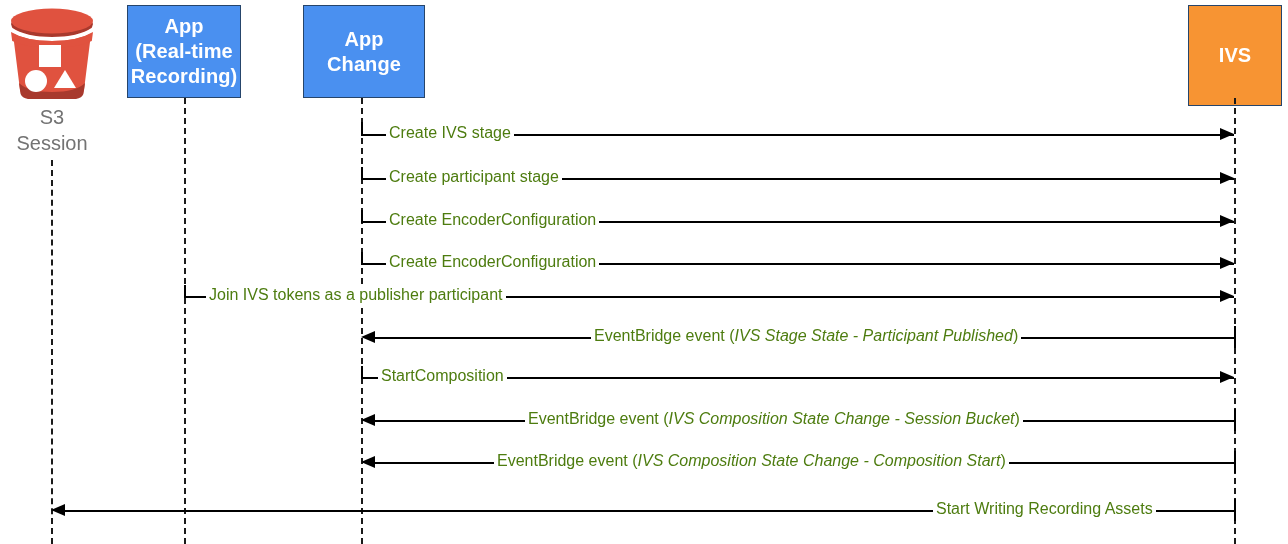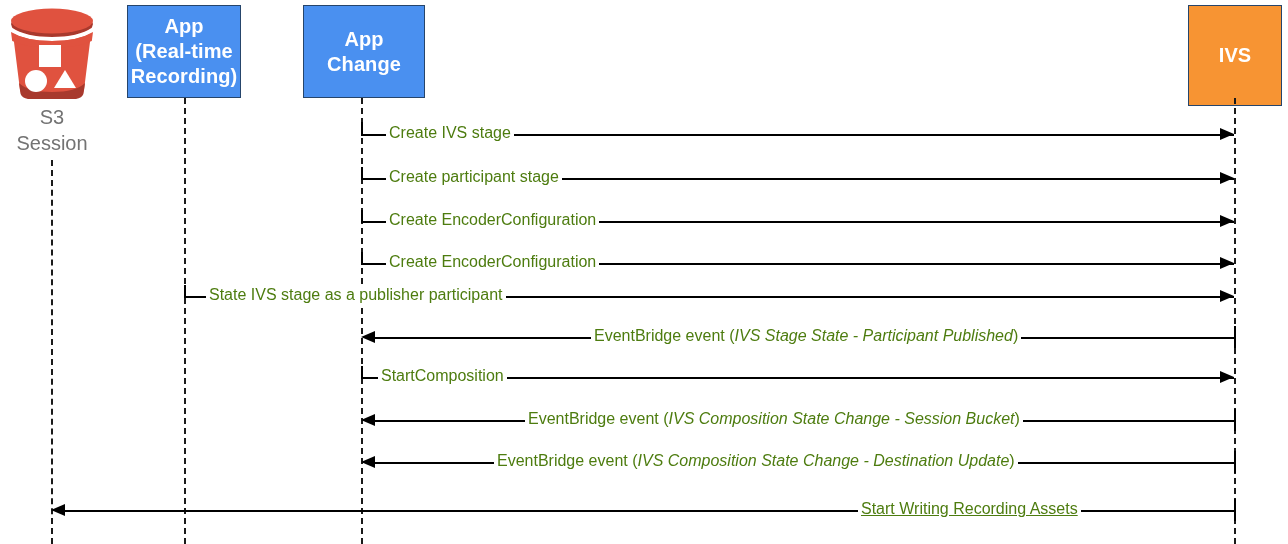--- a/index.html
+++ b/index.html
@@ -187,21 +187,21 @@
     <div class="stub" style="left:0px; top:-11px; height:11px;"></div>
     <div class="shaft" style="width:873px;"></div>
     <div class="head right" style="left:859px;"></div>
     <div class="msg-label" style="left:25px;">Create EncoderConfiguration</div>
   </div>
 
   <div class="msg" style="left:184px; top:296px;">
     <div class="stub" style="left:0px; top:-11px; height:11px;"></div>
     <div class="shaft" style="width:1050px;"></div>
     <div class="head right" style="left:1036px;"></div>
-    <div class="msg-label" style="left:22px;">State IVS stage as a publisher participant</div>
+    <div class="msg-label" style="left:22px;">Join IVS tokens as a publisher participant</div>
   </div>
 
   <div class="msg" style="left:361px; top:337px;">
     <div class="shaft" style="left:10px; width:864px;"></div>
     <div class="head left" style="left:0px;"></div>
     <div class="stub" style="left:873px; top:-11px; height:22px;"></div>
     <div class="msg-label" style="left:230px;">
       <span>EventBridge event (</span><i>IVS Stage State - Participant Published</i><span>)</span>
     </div>
   </div>
@@ -220,24 +220,24 @@
     <div class="msg-label" style="left:164px;">
       <span>EventBridge event (</span><i>IVS Composition State Change  - Session Bucket</i><span>)</span>
     </div>
   </div>
 
   <div class="msg" style="left:361px; top:462px;">
     <div class="shaft" style="left:10px; width:864px;"></div>
     <div class="head left" style="left:0px;"></div>
     <div class="stub" style="left:873px; top:-11px; height:22px;"></div>
     <div class="msg-label" style="left:133px;">
-      <span>EventBridge event (</span><i>IVS Composition State Change  - Destination Update</i><span>)</span>
+      <span>EventBridge event (</span><i>IVS Composition State Change  - Composition Start</i><span>)</span>
     </div>
   </div>
 
   <div class="msg" style="left:51px; top:510px;">
     <div class="shaft" style="left:10px; width:1173px;"></div>
     <div class="head left" style="left:0px;"></div>
     <div class="stub" style="left:1183px; top:-11px; height:22px;"></div>
-    <div class="msg-label" style="left:807px;text-decoration:underline;">Start Writing Recording Assets</div>
+    <div class="msg-label" style="left:882px;">Start Writing Recording Assets</div>
   </div>
 
 </div>
 
 </body></html>

